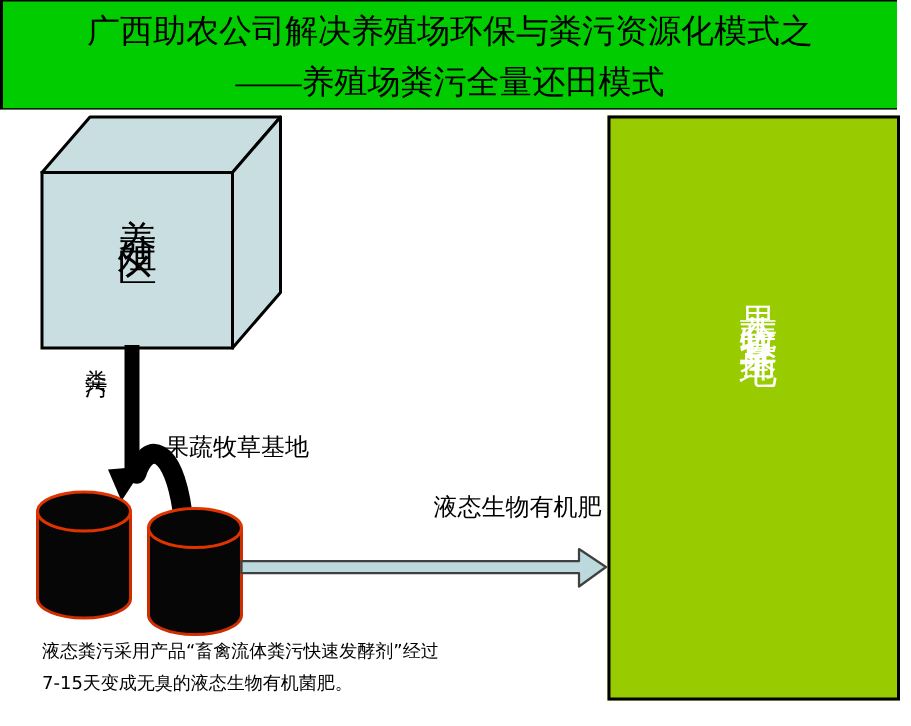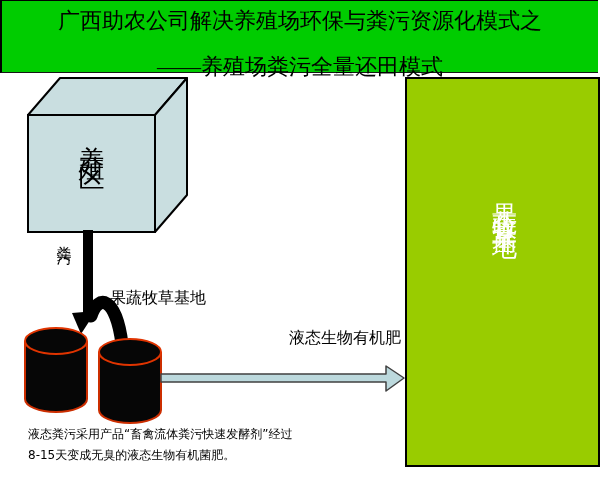--- a/index.html
+++ b/index.html
@@ -8,21 +8,21 @@
     font-family:"Liberation Serif","DejaVu Serif",serif;
   }
   
   .header{
     position:absolute;left:0;top:0;width:596px;height:71px;
     background:#00cc00;
     border-left:2px solid #000;border-top:1px solid #000;border-bottom:1px solid #151515;
     text-align:center;color:#000;
   }
   .title1{margin-top:7px;font-size:22px;letter-spacing:0px;line-height:26px;}
-  .title2{margin-top:20px;font-size:22px;line-height:26px;}
+  .title2{margin-top:8px;font-size:22px;line-height:26px;}
   
   .base-area{
     position:absolute;left:405px;top:77px;width:191px;height:386px;
     background:#99cc00;border:2px solid #000;
   }
   .base-label{
     position:absolute;left:85px;top:105px;
     writing-mode:vertical-rl;text-orientation:upright;
     color:#ffffff;font-size:25px;letter-spacing:6px;line-height:25px;
   }
@@ -98,16 +98,16 @@
     <polygon points="161,374 386,374 386,366 404,378 386,391 386,382 161,382" stroke="#404040" stroke-width="1.5" stroke-linejoin="round" fill="#bcd9dd"></polygon>
   </svg>
 
   <div class="lbl cube-label">养殖区</div>
   <div class="lbl manure-label">粪污</div>
   <div class="lbl pools-note">果蔬牧草基地</div>
   <div class="lbl arrow-label">液态生物有机肥</div>
 
   <div class="lbl footer">
     <div>液态粪污采用产品“畜禽流体粪污快速发酵剂”经过</div>
-    <div>8-15天变成无臭的液态生物有机菌肥。</div>
+    <div>7-15天变成无臭的液态生物有机菌肥。</div>
   </div>
 
 </div>
 
 </body></html>

